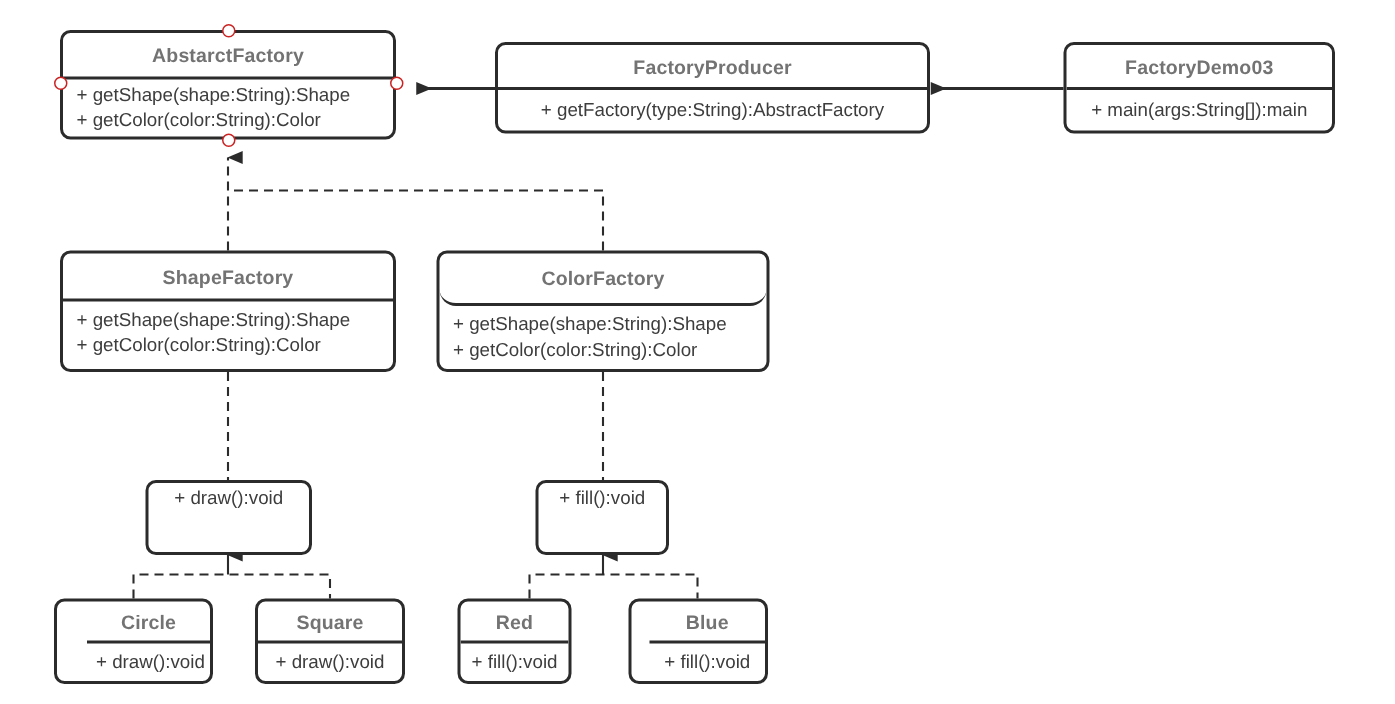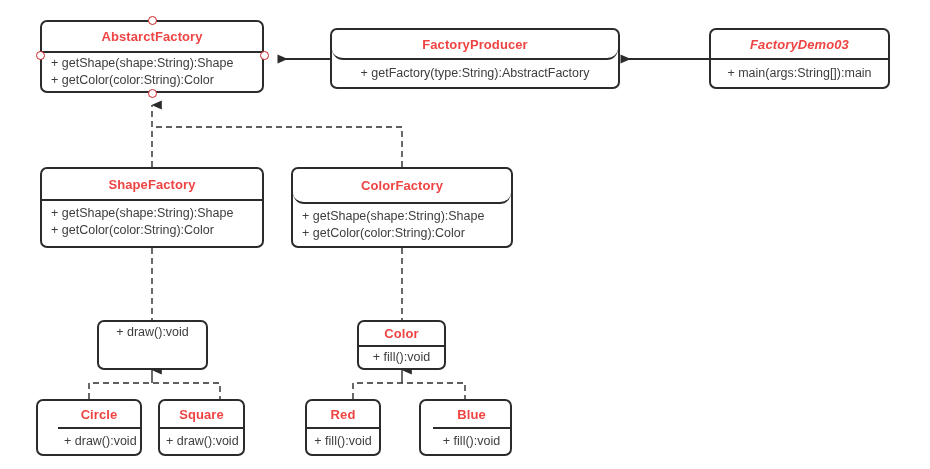--- a/index.html
+++ b/index.html
@@ -34,21 +34,21 @@
     border-radius: 7px;
     overflow: hidden;
     z-index: 2;
   }
   .uml-name {
     box-sizing: border-box;
     width: 100%;
     text-align: center;
     font-weight: bold;
     font-size: 13px;
-    color: #ef4444;
+    color: #737373;
     border-bottom: 2px solid #2b2b2b;
     letter-spacing: 0.1px;
     display: flex;
     align-items: center;
     justify-content: center;
   }
   .uml-members {
     box-sizing: border-box;
     width: 100%;
     padding: 4px 9px 5px 9px;
@@ -135,28 +135,28 @@
       <div class="uml-member">+ getShape(shape:String):Shape</div>
       <div class="uml-member">+ getColor(color:String):Color</div>
     </div>
   </div>
   <div class="port" style="left:147.5px; top:15.5px;"></div>
   <div class="port" style="left:35.5px; top:50.5px;"></div>
   <div class="port" style="left:259.5px; top:50.5px;"></div>
   <div class="port" style="left:147.5px; top:88.5px;"></div>
 
   <div class="uml-class" style="left:330px; top:28px; width:290px; height:61px;">
-    <div class="uml-name" style="height:30px;border-radius:11px;">FactoryProducer</div>
+    <div class="uml-name" style="height:30px;">FactoryProducer</div>
     <div class="uml-members centered" style="height:27px;">
       <div class="uml-member">+ getFactory(type:String):AbstractFactory</div>
     </div>
   </div>
 
   <div class="uml-class" style="left:709px; top:28px; width:181px; height:61px;">
-    <div class="uml-name" style="height:30px;font-style:italic;">FactoryDemo03</div>
+    <div class="uml-name" style="height:30px;">FactoryDemo03</div>
     <div class="uml-members centered" style="height:27px;">
       <div class="uml-member">+ main(args:String[]):main</div>
     </div>
   </div>
 
   <div class="uml-class" style="left:40px; top:167px; width:224px; height:81px;">
     <div class="uml-name" style="height:32px;">ShapeFactory</div>
     <div class="uml-members" style="height:42px;">
       <div class="uml-member">+ getShape(shape:String):Shape</div>
       <div class="uml-member">+ getColor(color:String):Color</div>
@@ -171,34 +171,33 @@
     </div>
   </div>
 
   <div class="uml-class" style="left:97px; top:320px; width:111px; height:50px;">
     <div class="uml-members centered" style="height:21px; padding:2px 6px;">
       <div class="uml-member">+ draw():void</div>
     </div>
   </div>
 
   <div class="uml-class" style="left:357px; top:320px; width:89px; height:50px;">
-    <div class="uml-name" style="height:25px;">Color</div>
     <div class="uml-members centered" style="height:21px; padding:2px 6px;">
       <div class="uml-member">+ fill():void</div>
     </div>
   </div>
 
   <div class="uml-class" style="left:36px; top:399px; width:106px; height:57px;padding-left:20px;">
     <div class="uml-name" style="height:28px;">Circle</div>
     <div class="uml-members centered" style="height:25px; padding:3px 6px;">
       <div class="uml-member">+ draw():void</div>
     </div>
   </div>
 
-  <div class="uml-class" style="left:158px; top:399px; width:87px; height:57px;">
+  <div class="uml-class" style="left:170px; top:399px; width:100px; height:57px;">
     <div class="uml-name" style="height:28px;">Square</div>
     <div class="uml-members centered" style="height:25px; padding:3px 6px;">
       <div class="uml-member">+ draw():void</div>
     </div>
   </div>
 
   <div class="uml-class" style="left:305px; top:399px; width:76px; height:57px;">
     <div class="uml-name" style="height:28px;">Red</div>
     <div class="uml-members centered" style="height:25px; padding:3px 6px;">
       <div class="uml-member">+ fill():void</div>

